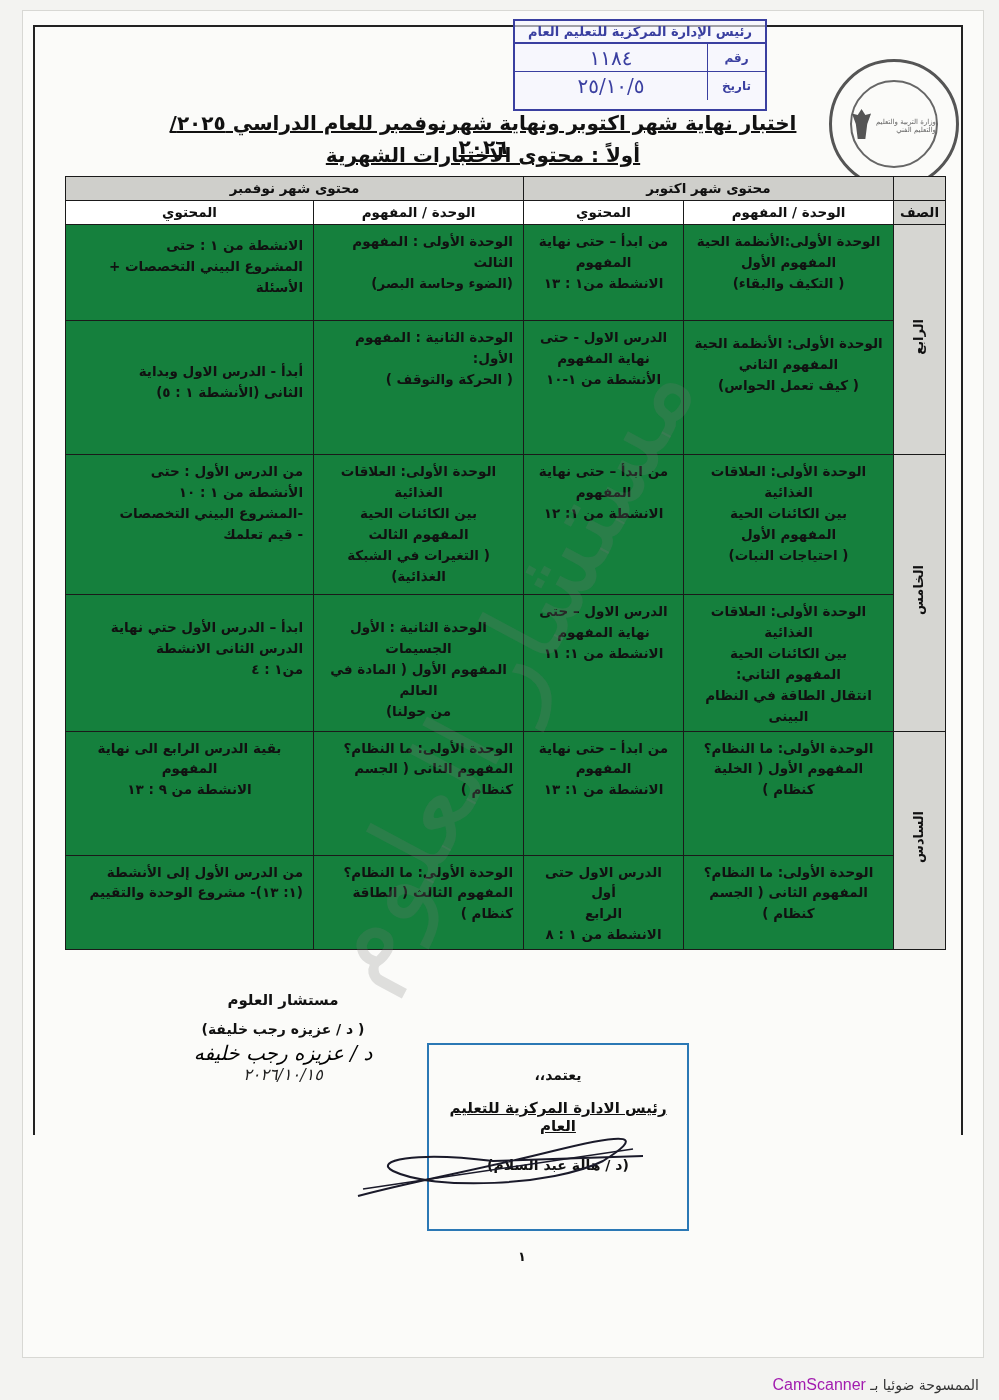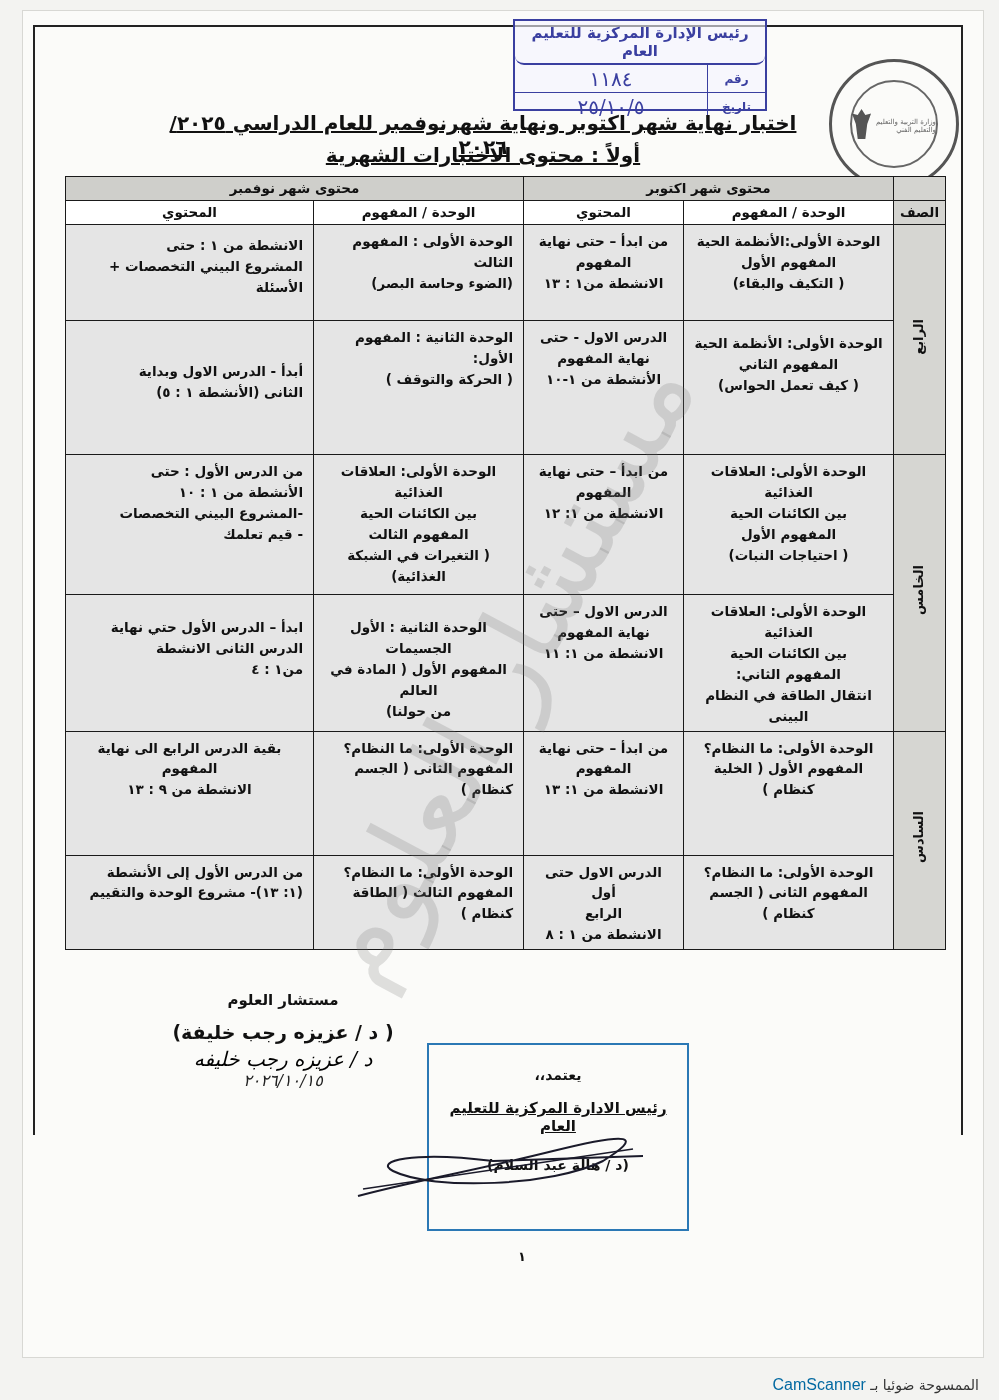--- a/index.html
+++ b/index.html
@@ -11,21 +11,21 @@
   }
   .frame {
     position: absolute; left: 10px; top: 14px; width: 930px; height: 1110px;
     border-left: 2px solid #222; border-top: 2px solid #222; border-right: 2px solid #222;
   }
   
   .stamp-top {
     position: absolute; left: 490px; top: 8px; width: 254px; height: 92px;
     border: 2px solid #3a3fa0; color: #3a3fa0; direction: rtl; background: rgba(245,245,255,0.6);
   }
-  .stamp-top .st-title { font-size: 15px; font-weight: bold; text-align: center; padding: 3px 4px; border-bottom: 2px solid #3a3fa0; border-radius: 9px; }
+  .stamp-top .st-title { font-size: 13px; font-weight: bold; text-align: center; padding: 3px 4px; border-bottom: 2px solid #3a3fa0; }
   .stamp-top .st-row { display: flex; height: 28px; border-bottom: 1.5px solid #3a3fa0; }
   .stamp-top .st-row:last-child { border-bottom: none; }
   .stamp-top .st-label { width: 58px; font-size: 12px; font-weight: bold; display:flex; align-items:center; justify-content:center; border-left: 1.5px solid #3a3fa0; }
   .stamp-top .st-val { flex: 1; font-size: 20px; display:flex; align-items:center; justify-content:center; font-family: "DejaVu Serif", serif; }
   
   .logo {
     position: absolute; left: 806px; top: 48px; width: 130px; height: 130px; border-radius: 50%;
     border: 3px solid #555; display:flex; align-items:center; justify-content:center;
   }
   .logo .inner { width: 88px; height: 88px; border-radius: 50%; border: 2px solid #666; display:flex; align-items:center; justify-content:center; }
@@ -44,48 +44,48 @@
   table.main {
     position: absolute; left: 42px; top: 165px; width: 880px;
     border-collapse: collapse; direction: rtl; table-layout: fixed;
   }
   table.main td, table.main th { border: 1.5px solid #1a1a1a; vertical-align: top; font-size: 13.5px; font-weight: bold; line-height: 1.55; }
   .head-month { background: #cfcfcb; text-align: center; height: 24px; font-size: 14px; vertical-align: middle !important; }
   .head-col { text-align: center; height: 24px; vertical-align: middle !important; background: #fff; }
   .grade-head { background: #d4d4d0; text-align: center; vertical-align: middle !important; }
   .grade-cell { background: #d6d6d2; text-align: center; vertical-align: middle !important; width: 52px; }
   .grade-cell span { display:inline-block; writing-mode: vertical-rl; transform: rotate(180deg); font-size: 13px; }
-  .cell { padding: 6px 10px 4px 10px; background: #e5e5e5; }
+  .cell { padding: 6px 10px 4px 10px; background: #15803d; }
   .cell.center { text-align: center; }
   .cell.right { text-align: right; }
   .line { display: block; }
   .small { font-size: 12px; }
   
   .watermark {
     position: absolute; left: 180px; top: 380px; width: 600px; height: 560px; pointer-events: none;
     font-family: "DejaVu Serif", serif; font-size: 110px; color: rgba(120,120,120,0.22); transform: rotate(-62deg);
     display:flex; align-items:center; justify-content:center; direction: rtl; white-space: nowrap;
   }
   
   .sig-left { position: absolute; left: 110px; top: 980px; width: 300px; direction: rtl; text-align: center; }
   .sig-left .role { font-size: 15px; font-weight: bold; }
-  .sig-left .name { font-size: 19px; font-weight: bold; margin-top: 12px; }
+  .sig-left .name { font-size: 14px; font-weight: bold; margin-top: 12px; }
   .sig-left .hand { font-family: "DejaVu Serif", serif; font-size: 20px; font-style: italic; margin-top: 4px; color: #000000; }
   .sig-left .hand-date { font-family: "DejaVu Serif", serif; font-size: 16px; font-style: italic; color: #222; }
   .stamp-bottom {
     position: absolute; left: 404px; top: 1032px; width: 262px; height: 188px;
     border: 2px solid #2b78b5; direction: rtl; text-align: center;
   }
   .stamp-bottom .sb1 { font-size: 14px; font-weight: bold; margin-top: 22px; }
   .stamp-bottom .sb2 { font-size: 15px; font-weight: bold; margin-top: 16px; text-decoration: underline; }
   .stamp-bottom .sb3 { font-size: 14px; font-weight: bold; margin-top: 22px; }
   .scribble { position:absolute; left: 330px; top: 1120px; width: 300px; height: 70px; }
   .page-no { position: absolute; left: 495px; top: 1238px; font-size: 13px; font-weight: bold; }
   .footer { position: absolute; right: 20px; top: 1376px; direction: rtl; font-size: 14px; color: #333; }
-  .footer .brand { font-family: "Liberation Sans", sans-serif; font-size: 16px; color:#0369a1; }
+  .footer .brand { font-family: "Liberation Sans", sans-serif; font-size: 16px; color:#a21caf; }
 </style>
 </head>
 <body>
 
 <div class="page">
   <div class="frame"></div>
 
   <div class="stamp-top">
     <div class="st-title">رئيس الإدارة المركزية للتعليم العام</div>
     <div class="st-row">

